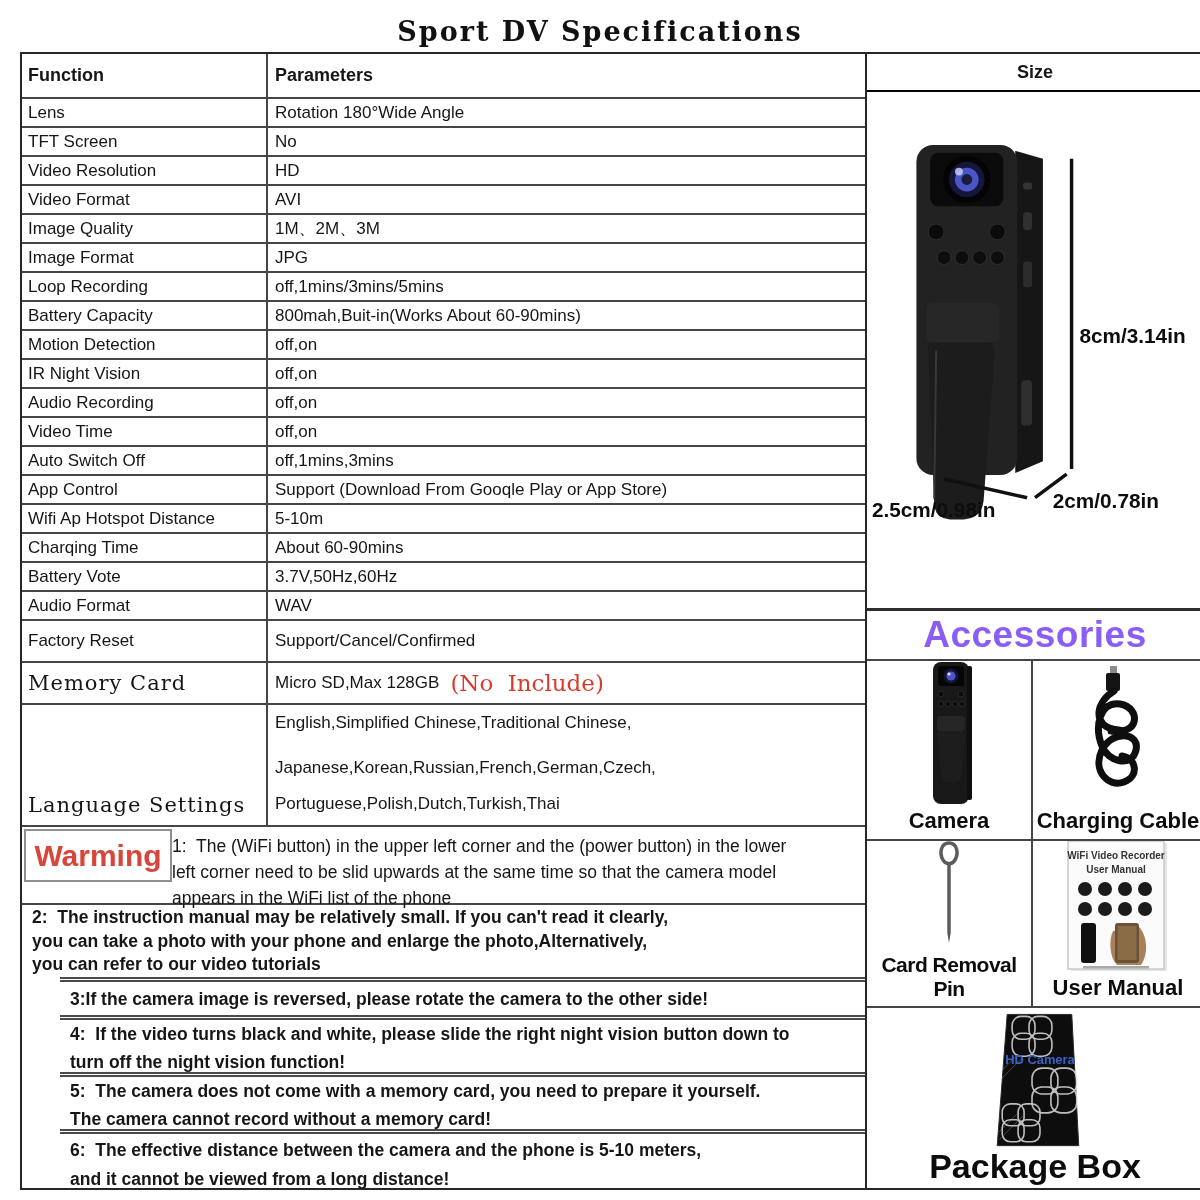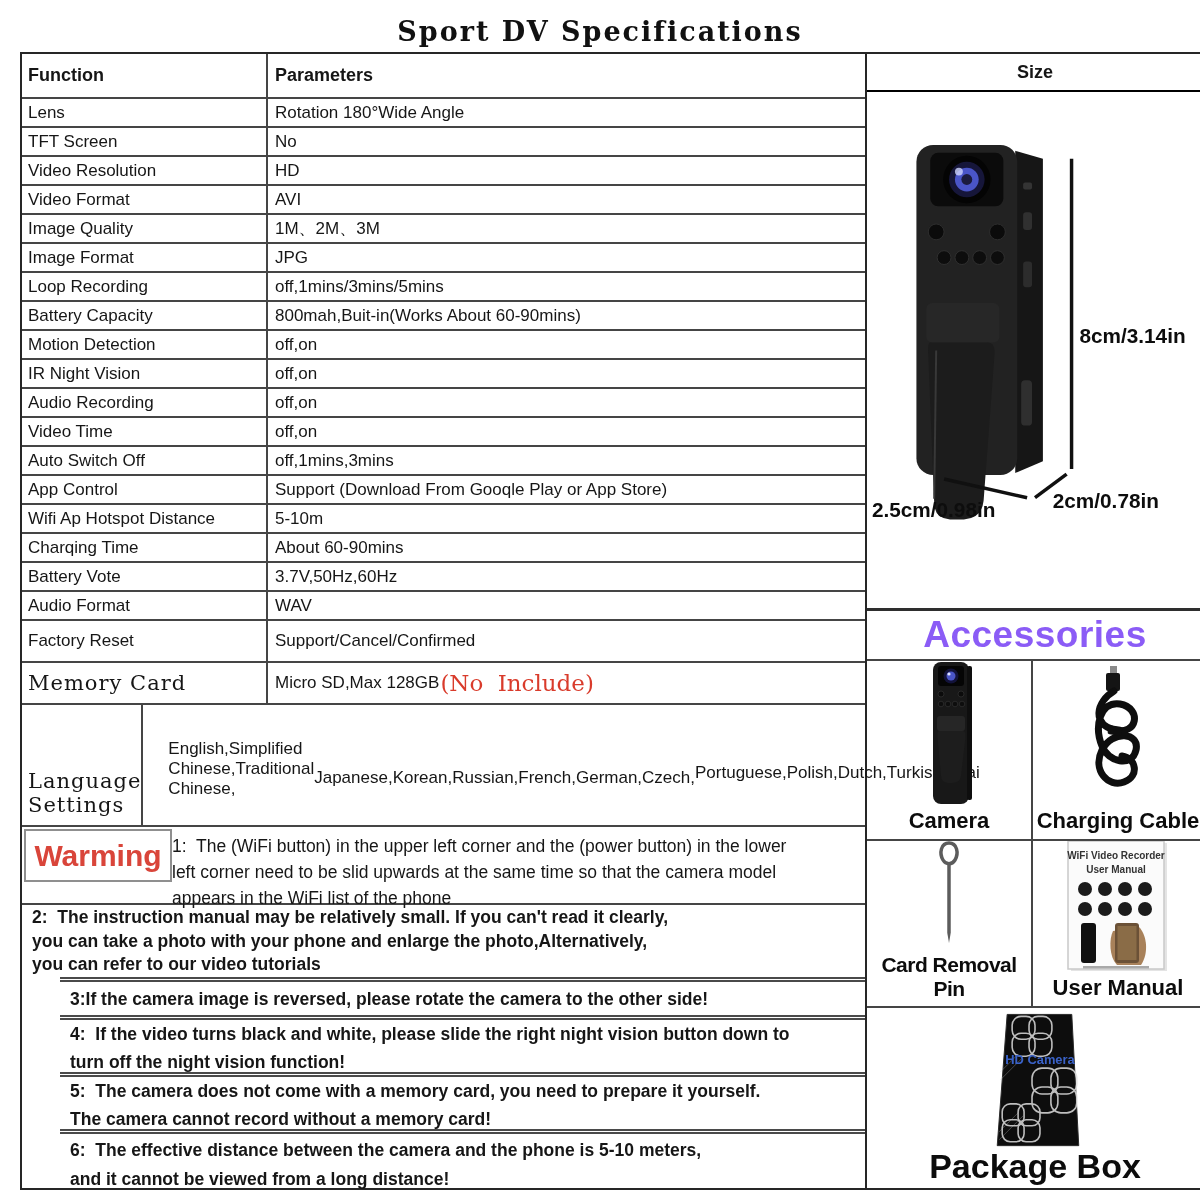--- a/index.html
+++ b/index.html
@@ -21,25 +21,25 @@
   .c1 { width:246px; border-right:2px solid #454545; display:flex; align-items:center; padding-left:6px; }
   .c2 { flex:1; display:flex; align-items:center; padding-left:7px; }
   .th { font-weight:bold; font-size:18px; }
   .spec-row { height:29px; }
   #spec-rows .spec-row:last-child { height:42px; }
   .cell-label, .cell-value { font-size:17px; line-height:1.05; white-space:pre-wrap; }
 
   .mem-row { height:42px; }
   .serif-label { font-family:"DejaVu Serif","Liberation Serif",serif; font-size:21px; letter-spacing:1px; }
   .red-serif { font-family:"DejaVu Serif","Liberation Serif",serif; color:#d93b2b;
-               font-size:23px; word-spacing:7px; margin-left:1px; }
+               font-size:23px; word-spacing:7px; margin-left:11px; }
 
   .lang-row { height:122px; }
   .lang-row .c1 { align-items:flex-end; padding-bottom:8px; }
-  #lang-lines { flex-direction:row; align-items:center; display:flex;margin-left:18px; }
+  #lang-lines { flex-direction:column; align-items:flex-start; display:flex; }
   .lang-line { font-size:17px; }
   #lang-lines .lang-line:nth-child(1){ margin-top:8px; }
   #lang-lines .lang-line:nth-child(2){ margin-top:25px; }
   #lang-lines .lang-line:nth-child(3){ margin-top:16px; }
 
   .warming-row { height:78px; display:flex; }
   .warming-box { width:148px; height:53px; margin:2px 0 0 2px; border:2px solid #8f8f8f;
                  display:flex; align-items:center; justify-content:center; }
   .warming-word { color:#d9453a; font-weight:bold; font-size:30px; }
   .warming-text { padding-top:6px; font-weight:normal; font-size:17.5px; line-height:26px; }

